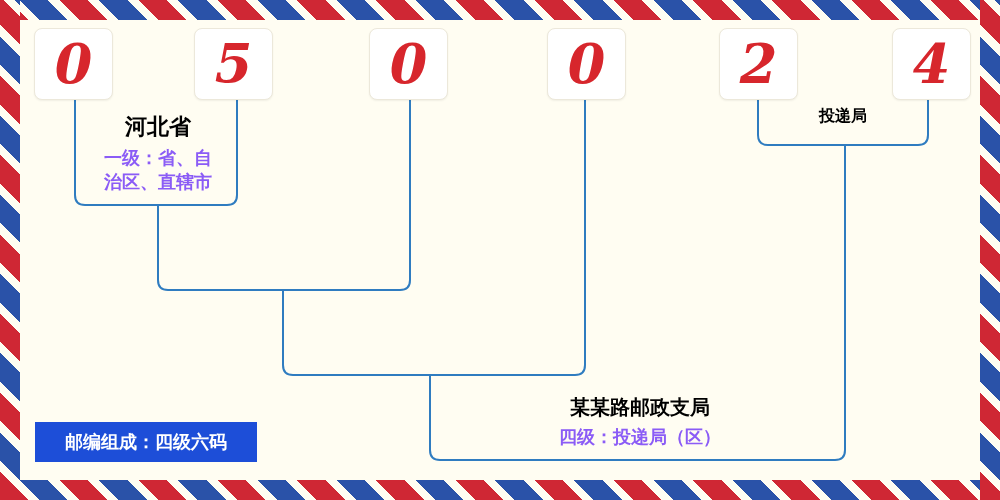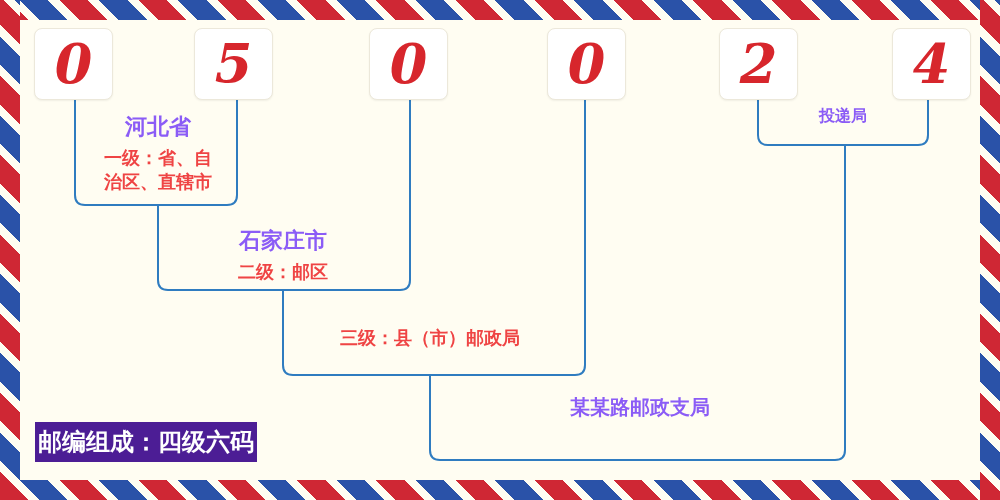--- a/index.html
+++ b/index.html
@@ -65,49 +65,49 @@
     color: #d7262c;
   }
 
   .level-label {
     position: absolute;
     text-align: center;
   }
   .level-name {
     font-size: 22px;
     font-weight: bold;
-    color: #8b5cf6;
+    color: #000000;
     margin-bottom: 4px;
     white-space: nowrap;
   }
   .level-desc {
     font-size: 18px;
     font-weight: bold;
-    color: #ef4444;
+    color: #8b5cf6;
     line-height: 1.35;
     white-space: nowrap;
   }
 
   .label-l1 { left: 70px;  top: 112px; width: 176px; }
   .label-l2 { left: 178px; top: 226px; width: 210px; }
   .label-l3 { left: 295px; top: 326px; width: 270px; }
   .label-l4 { left: 500px; top: 394px; width: 280px; }
   .label-l4 .level-name { font-size: 20px; }
   .label-delivery { left: 763px; top: 106px; width: 160px; }
   .label-delivery .level-name { font-size: 16px; }
 
   .footer-badge {
     position: absolute;
     left: 35px;
     top: 422px;
     width: 222px;
     height: 40px;
-    background: #4c1d95;
+    background: #1d4ed8;
     color: #ffffff;
-    font-size: 24px;
+    font-size: 18px;
     font-weight: bold;
     display: flex;
     align-items: center;
     justify-content: center;
     white-space: nowrap;
   }
 </style>
 </head>
 <body>
 
@@ -151,31 +151,27 @@
   </div>
 
   <div class="level-label label-l1">
     <div class="level-name">河北省</div>
     <div class="level-desc">
       <div>一级：省、自</div>
       <div>治区、直辖市</div>
     </div>
   </div>
 
-  <div class="level-label label-l2">
-    <div class="level-name">石家庄市</div>
-    <div class="level-desc">二级：邮区</div>
-  </div>
 
   <div class="level-label label-l3">
-    <div class="level-desc">三级：县（市）邮政局</div>
   </div>
 
   <div class="level-label label-l4">
     <div class="level-name">某某路邮政支局</div>
+    <div class="level-desc">四级：投递局（区）</div>
   </div>
 
   <div class="level-label label-delivery">
     <div class="level-name">投递局</div>
   </div>
 
   <div class="footer-badge">邮编组成：四级六码</div>
 
 </div>
 

